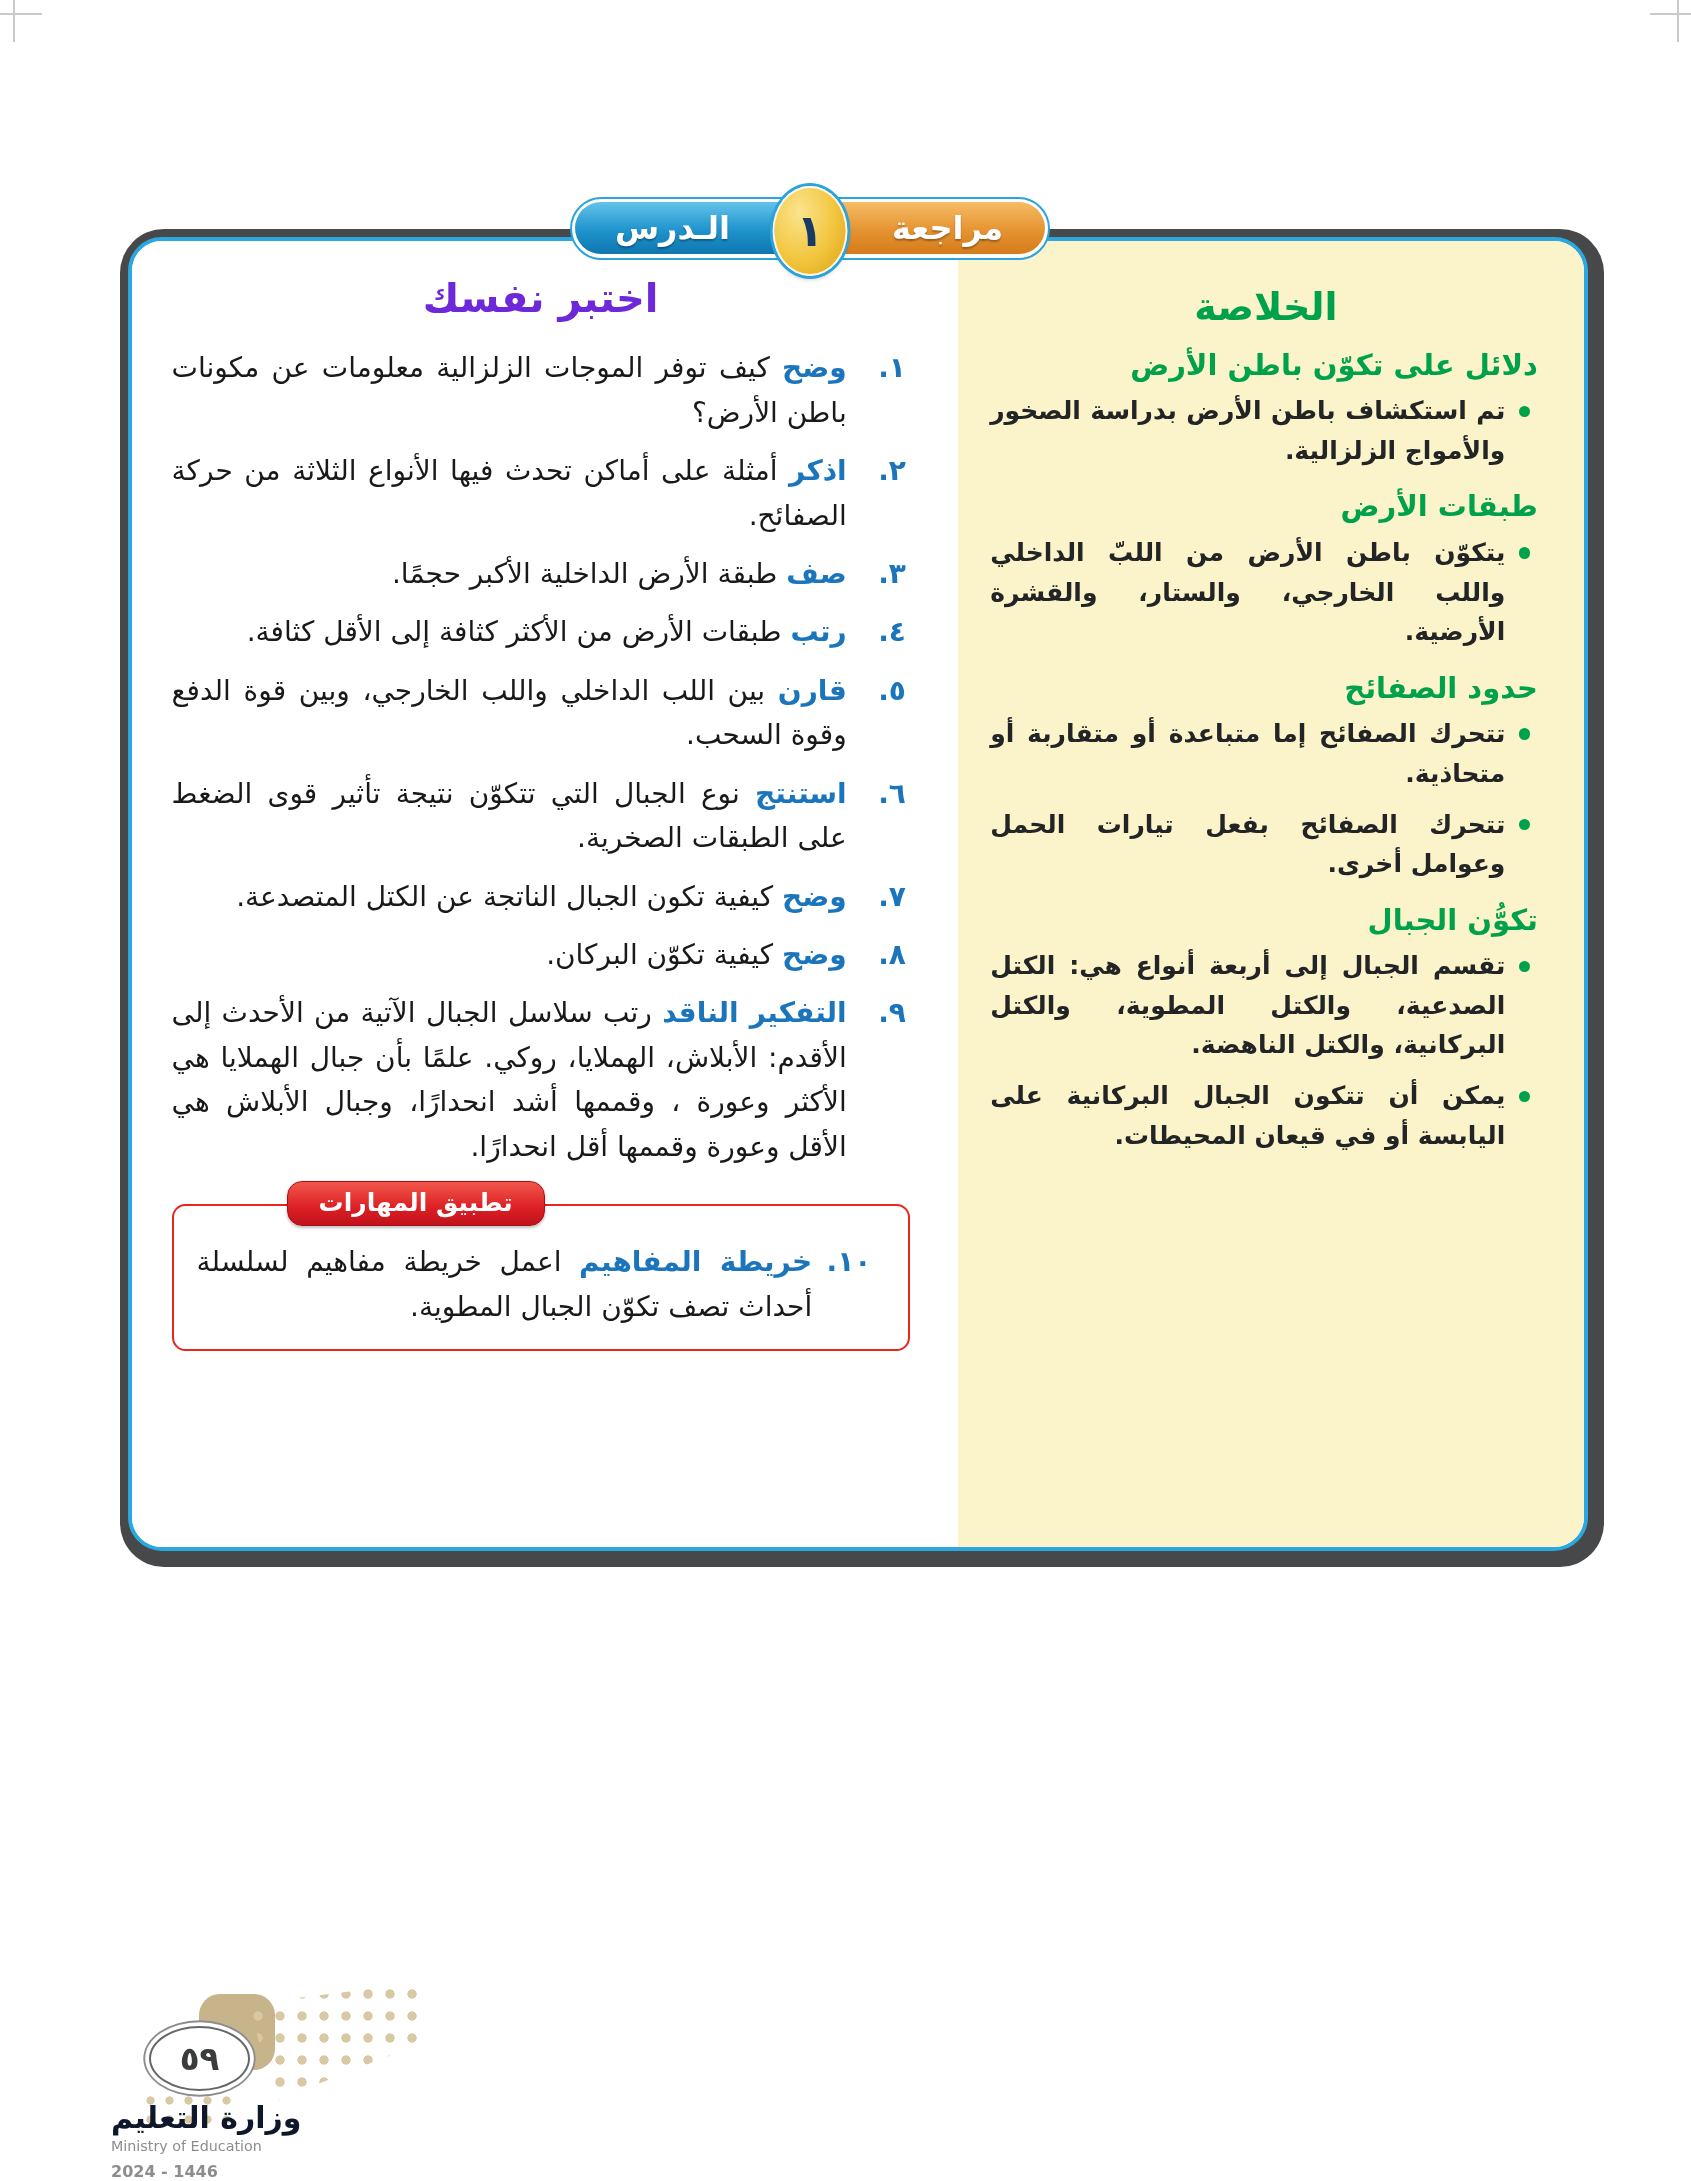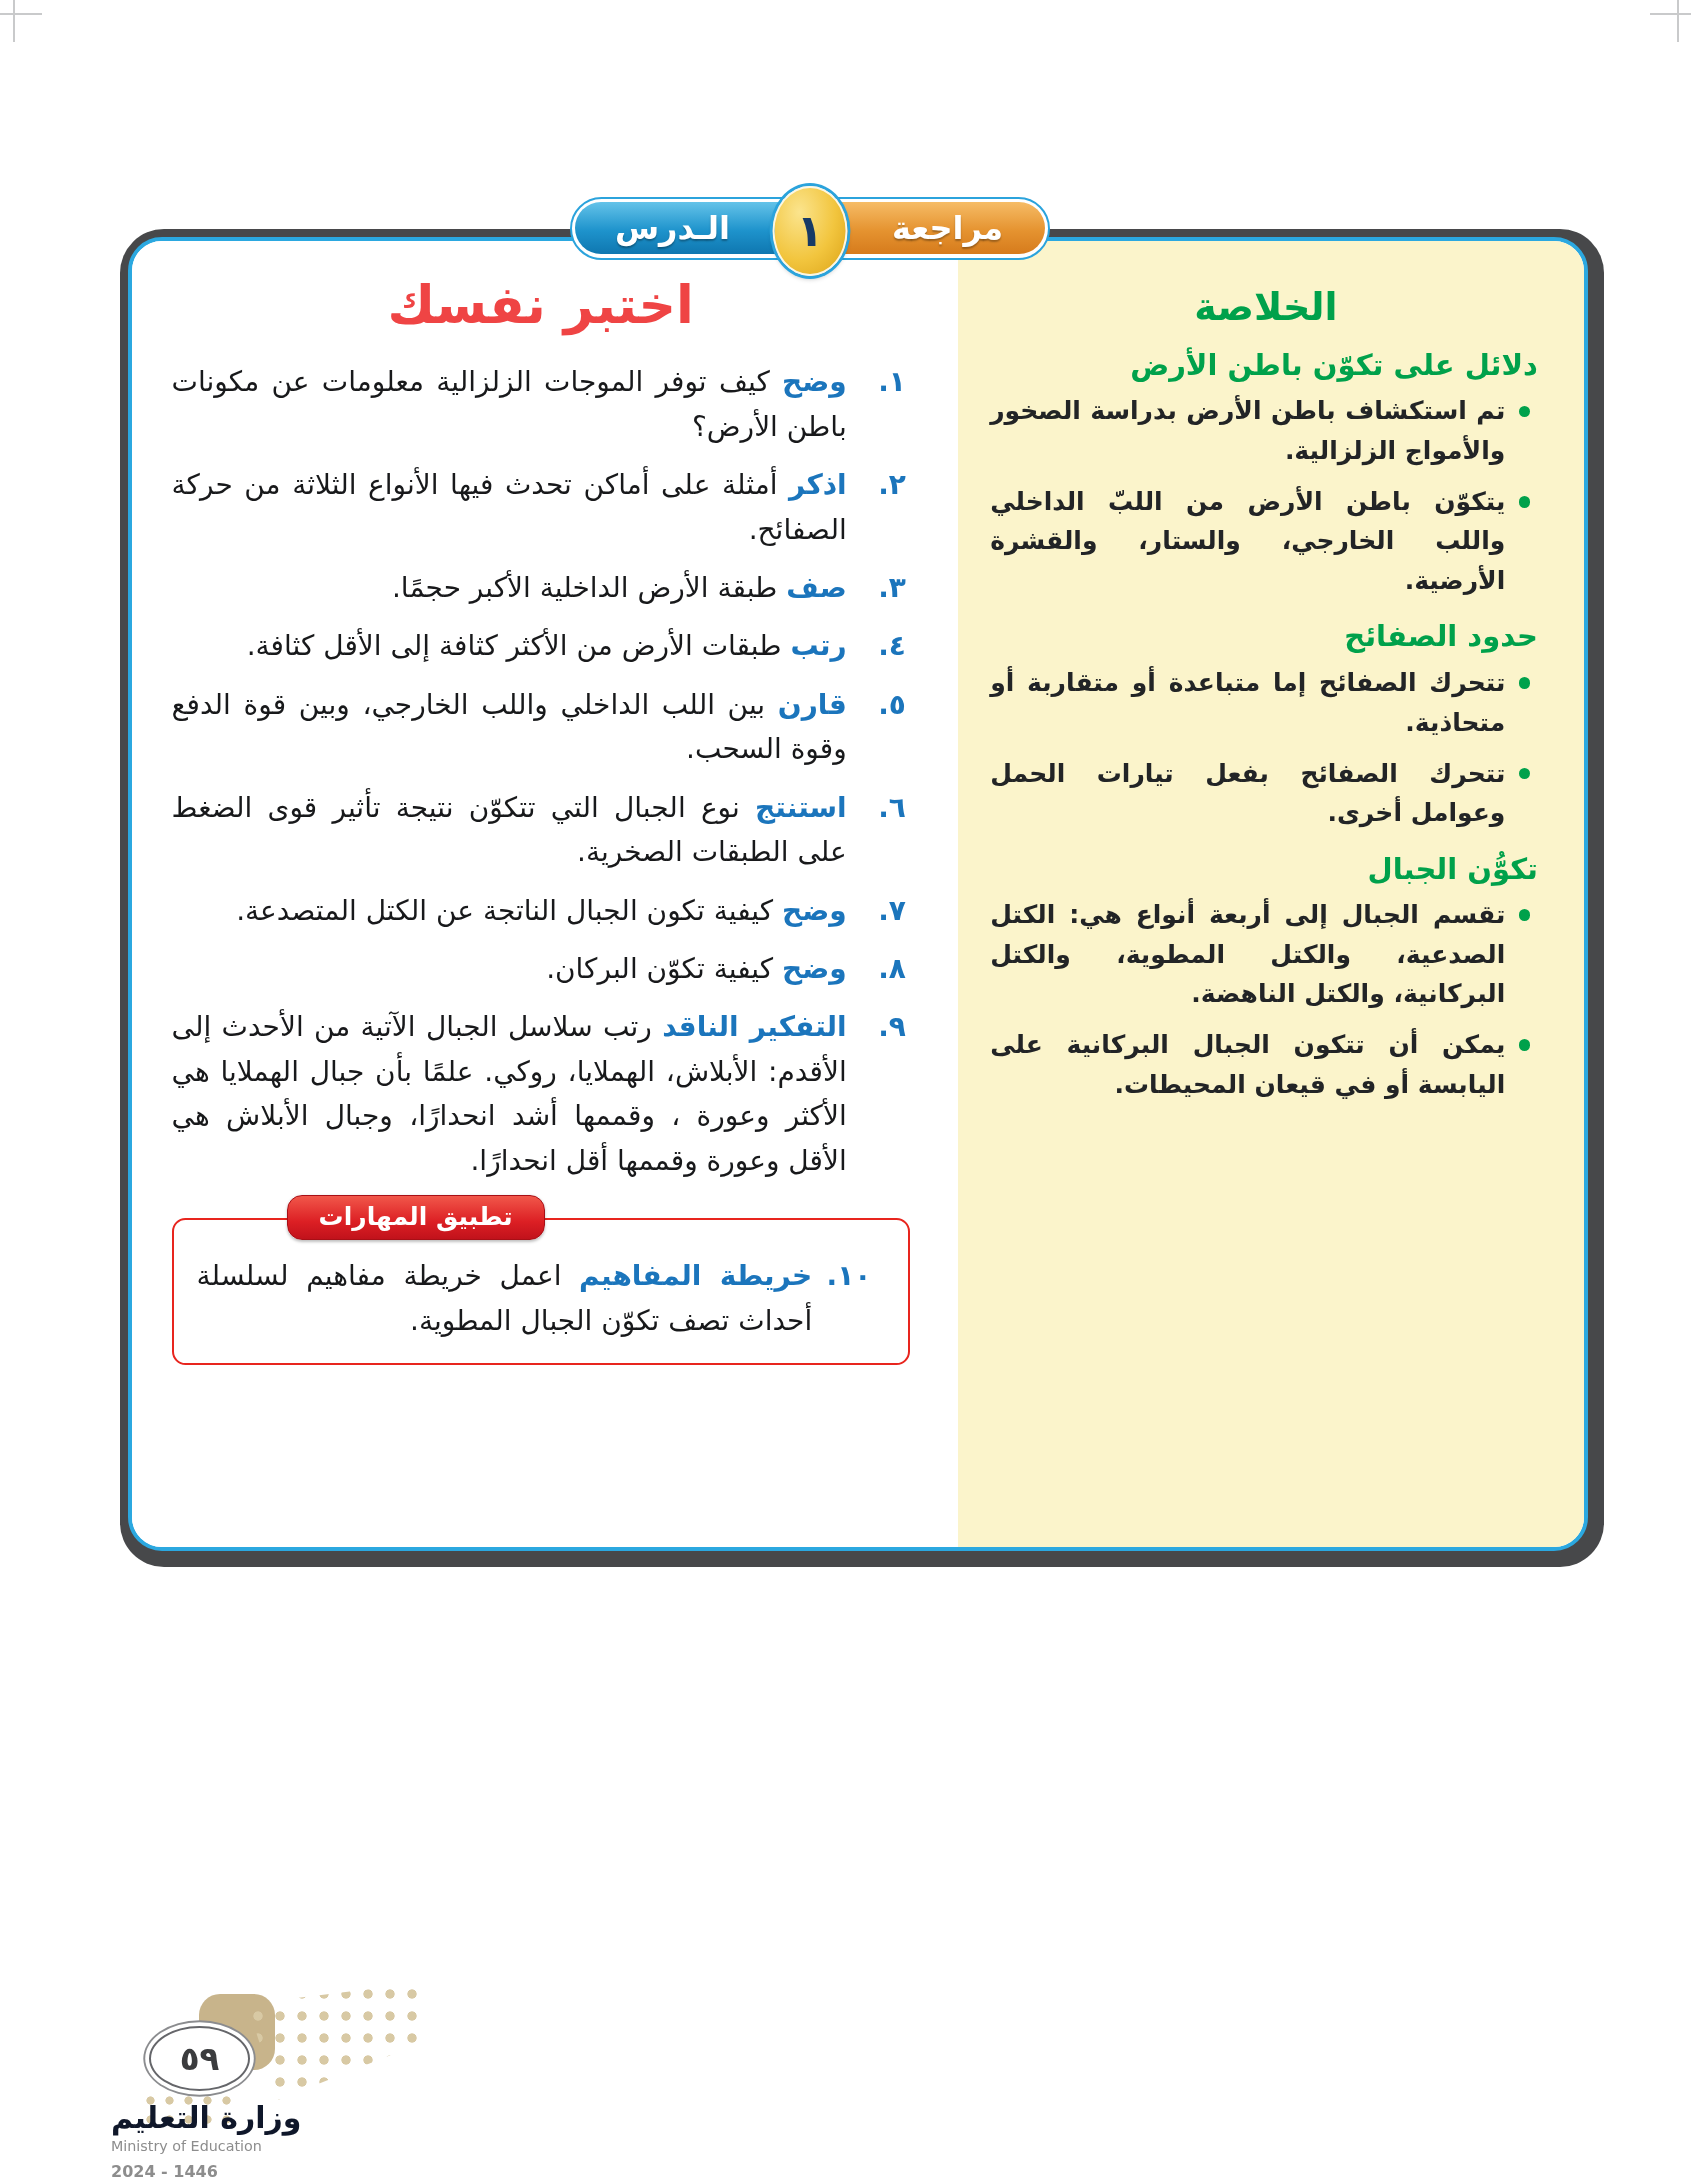--- a/index.html
+++ b/index.html
@@ -63,22 +63,22 @@
   }
 
   
   .questions-col {
     flex:1 1 auto;
     background:#ffffff;
     padding:25px 48px 21px 40px;
   }
   .questions-title {
     text-align:center;
-    color:#ef4444;
-    font-size:52px; font-weight:bold;
+    color:#6d28d9;
+    font-size:40px; font-weight:bold;
     margin:9.6px 0 25px;
   }
   .q {
     position:relative;
     padding-right:63px;
     margin-bottom:13.4px;
     font-size:28px; line-height:1.6;
     color:#18191b;
     text-align:justify;
   }
@@ -187,20 +187,21 @@
 
     <aside class="summary-col">
       <h2 class="summary-title">الخلاصة</h2>
 
       <h3 class="section-heading">دلائل على تكوّن باطن الأرض</h3>
       <div class="bullet">
         <span class="bullet-dot"></span>
         <p class="bullet-text">تم استكشاف باطن الأرض بدراسة الصخور والأمواج الزلزالية.</p>
       </div>
 
+      <h3 class="section-heading">طبقات الأرض</h3>
       <div class="bullet">
         <span class="bullet-dot"></span>
         <p class="bullet-text">يتكوّن باطن الأرض من اللبّ الداخلي واللب الخارجي، والستار، والقشرة الأرضية.</p>
       </div>
 
       <h3 class="section-heading">حدود الصفائح</h3>
       <div class="bullet">
         <span class="bullet-dot"></span>
         <p class="bullet-text">تتحرك الصفائح إما متباعدة أو متقاربة أو متحاذية.</p>
       </div>

